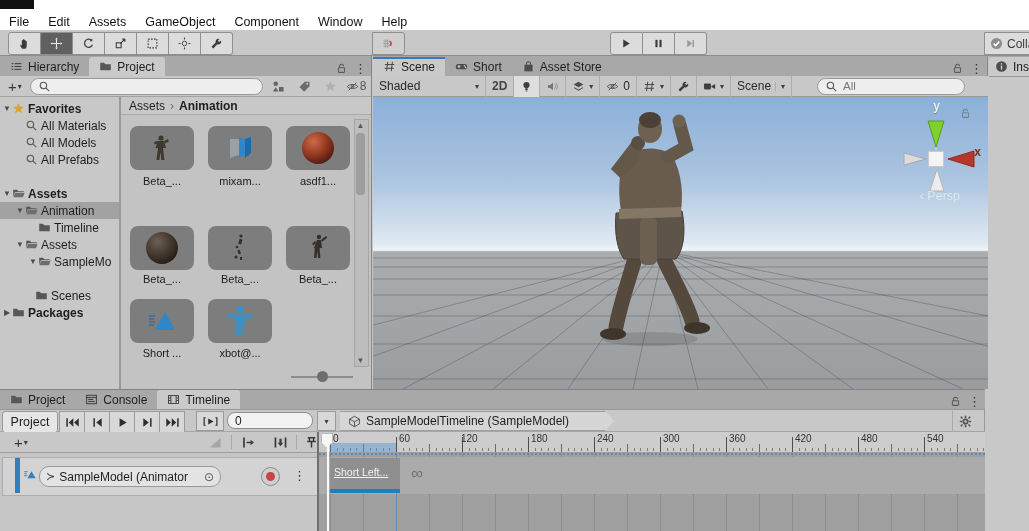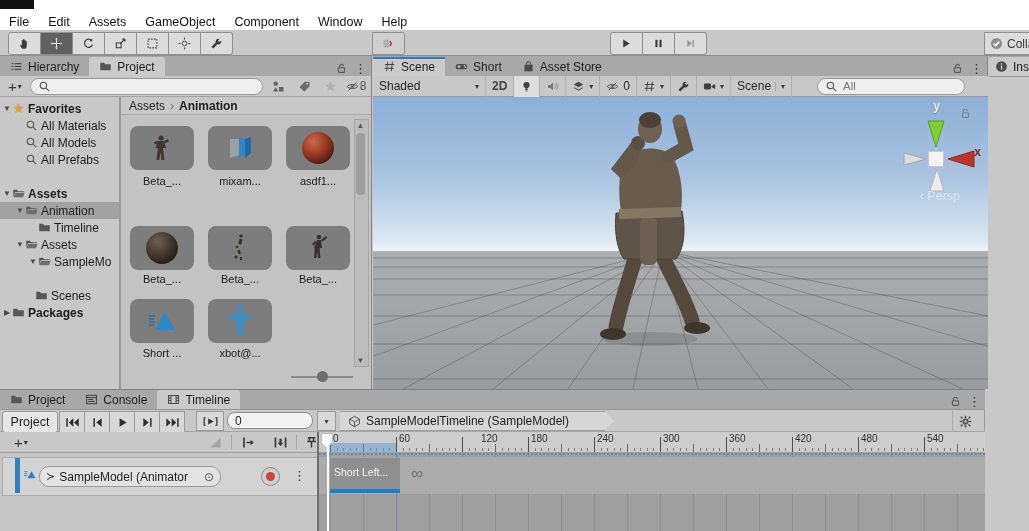--- a/index.html
+++ b/index.html
@@ -887,21 +887,21 @@
         <div class="rminor" style="left: 77.6px;"></div>
         <div class="rminor" style="left: 84.2px;"></div>
         <div class="rminor" style="left: 90.8px;"></div>
         <div class="rminor" style="left: 97.4px;"></div>
         <div class="rtick" style="left: 104px; top: 12px; height: 8px; background: rgb(106, 106, 106);"></div>
         <div class="rminor" style="left: 110.6px;"></div>
         <div class="rminor" style="left: 117.2px;"></div>
         <div class="rminor" style="left: 123.8px;"></div>
         <div class="rminor" style="left: 130.4px;"></div>
         <div class="rtick" style="left: 137px; top: 5px; height: 15px;"></div>
-        <div class="rlab" style="left: 156px;">120</div>
+        <div class="rlab" style="left: 136px;">120</div>
         <div class="rminor" style="left: 143.6px;"></div>
         <div class="rminor" style="left: 150.2px;"></div>
         <div class="rminor" style="left: 156.8px;"></div>
         <div class="rminor" style="left: 163.4px;"></div>
         <div class="rtick" style="left: 170px; top: 12px; height: 8px; background: rgb(106, 106, 106);"></div>
         <div class="rminor" style="left: 176.6px;"></div>
         <div class="rminor" style="left: 183.2px;"></div>
         <div class="rminor" style="left: 189.8px;"></div>
         <div class="rminor" style="left: 196.4px;"></div>
         <div class="rtick" style="left: 203px; top: 5px; height: 15px;"></div>
@@ -1021,21 +1021,21 @@
         <div class="vgrid" style="left: 374px;"></div>
         <div class="vgrid" style="left: 407px;"></div>
         <div class="vgrid" style="left: 440px;"></div>
         <div class="vgrid" style="left: 473px;"></div>
         <div class="vgrid" style="left: 506px;"></div>
         <div class="vgrid" style="left: 539px;"></div>
         <div class="vgrid" style="left: 572px;"></div>
         <div class="vgrid" style="left: 605px;"></div>
         <div class="vgrid" style="left: 638px;"></div>
         <div id="clipband" style="z-index: 0;"></div>
-        <div id="clip" style="z-index: 2;"><span>Short Left...</span></div>
+        <div id="clip" style="z-index: 2; text-decoration: underline;"><span>Short Left...</span></div>
         <span id="loopmark">∞</span>
       </div>
     <div class="abs" id="dotline"></div>
     <div class="abs" id="clipend"></div>
     <div class="abs" id="playline"></div>
   </div>
 
 </div>
 
 </body></html>

